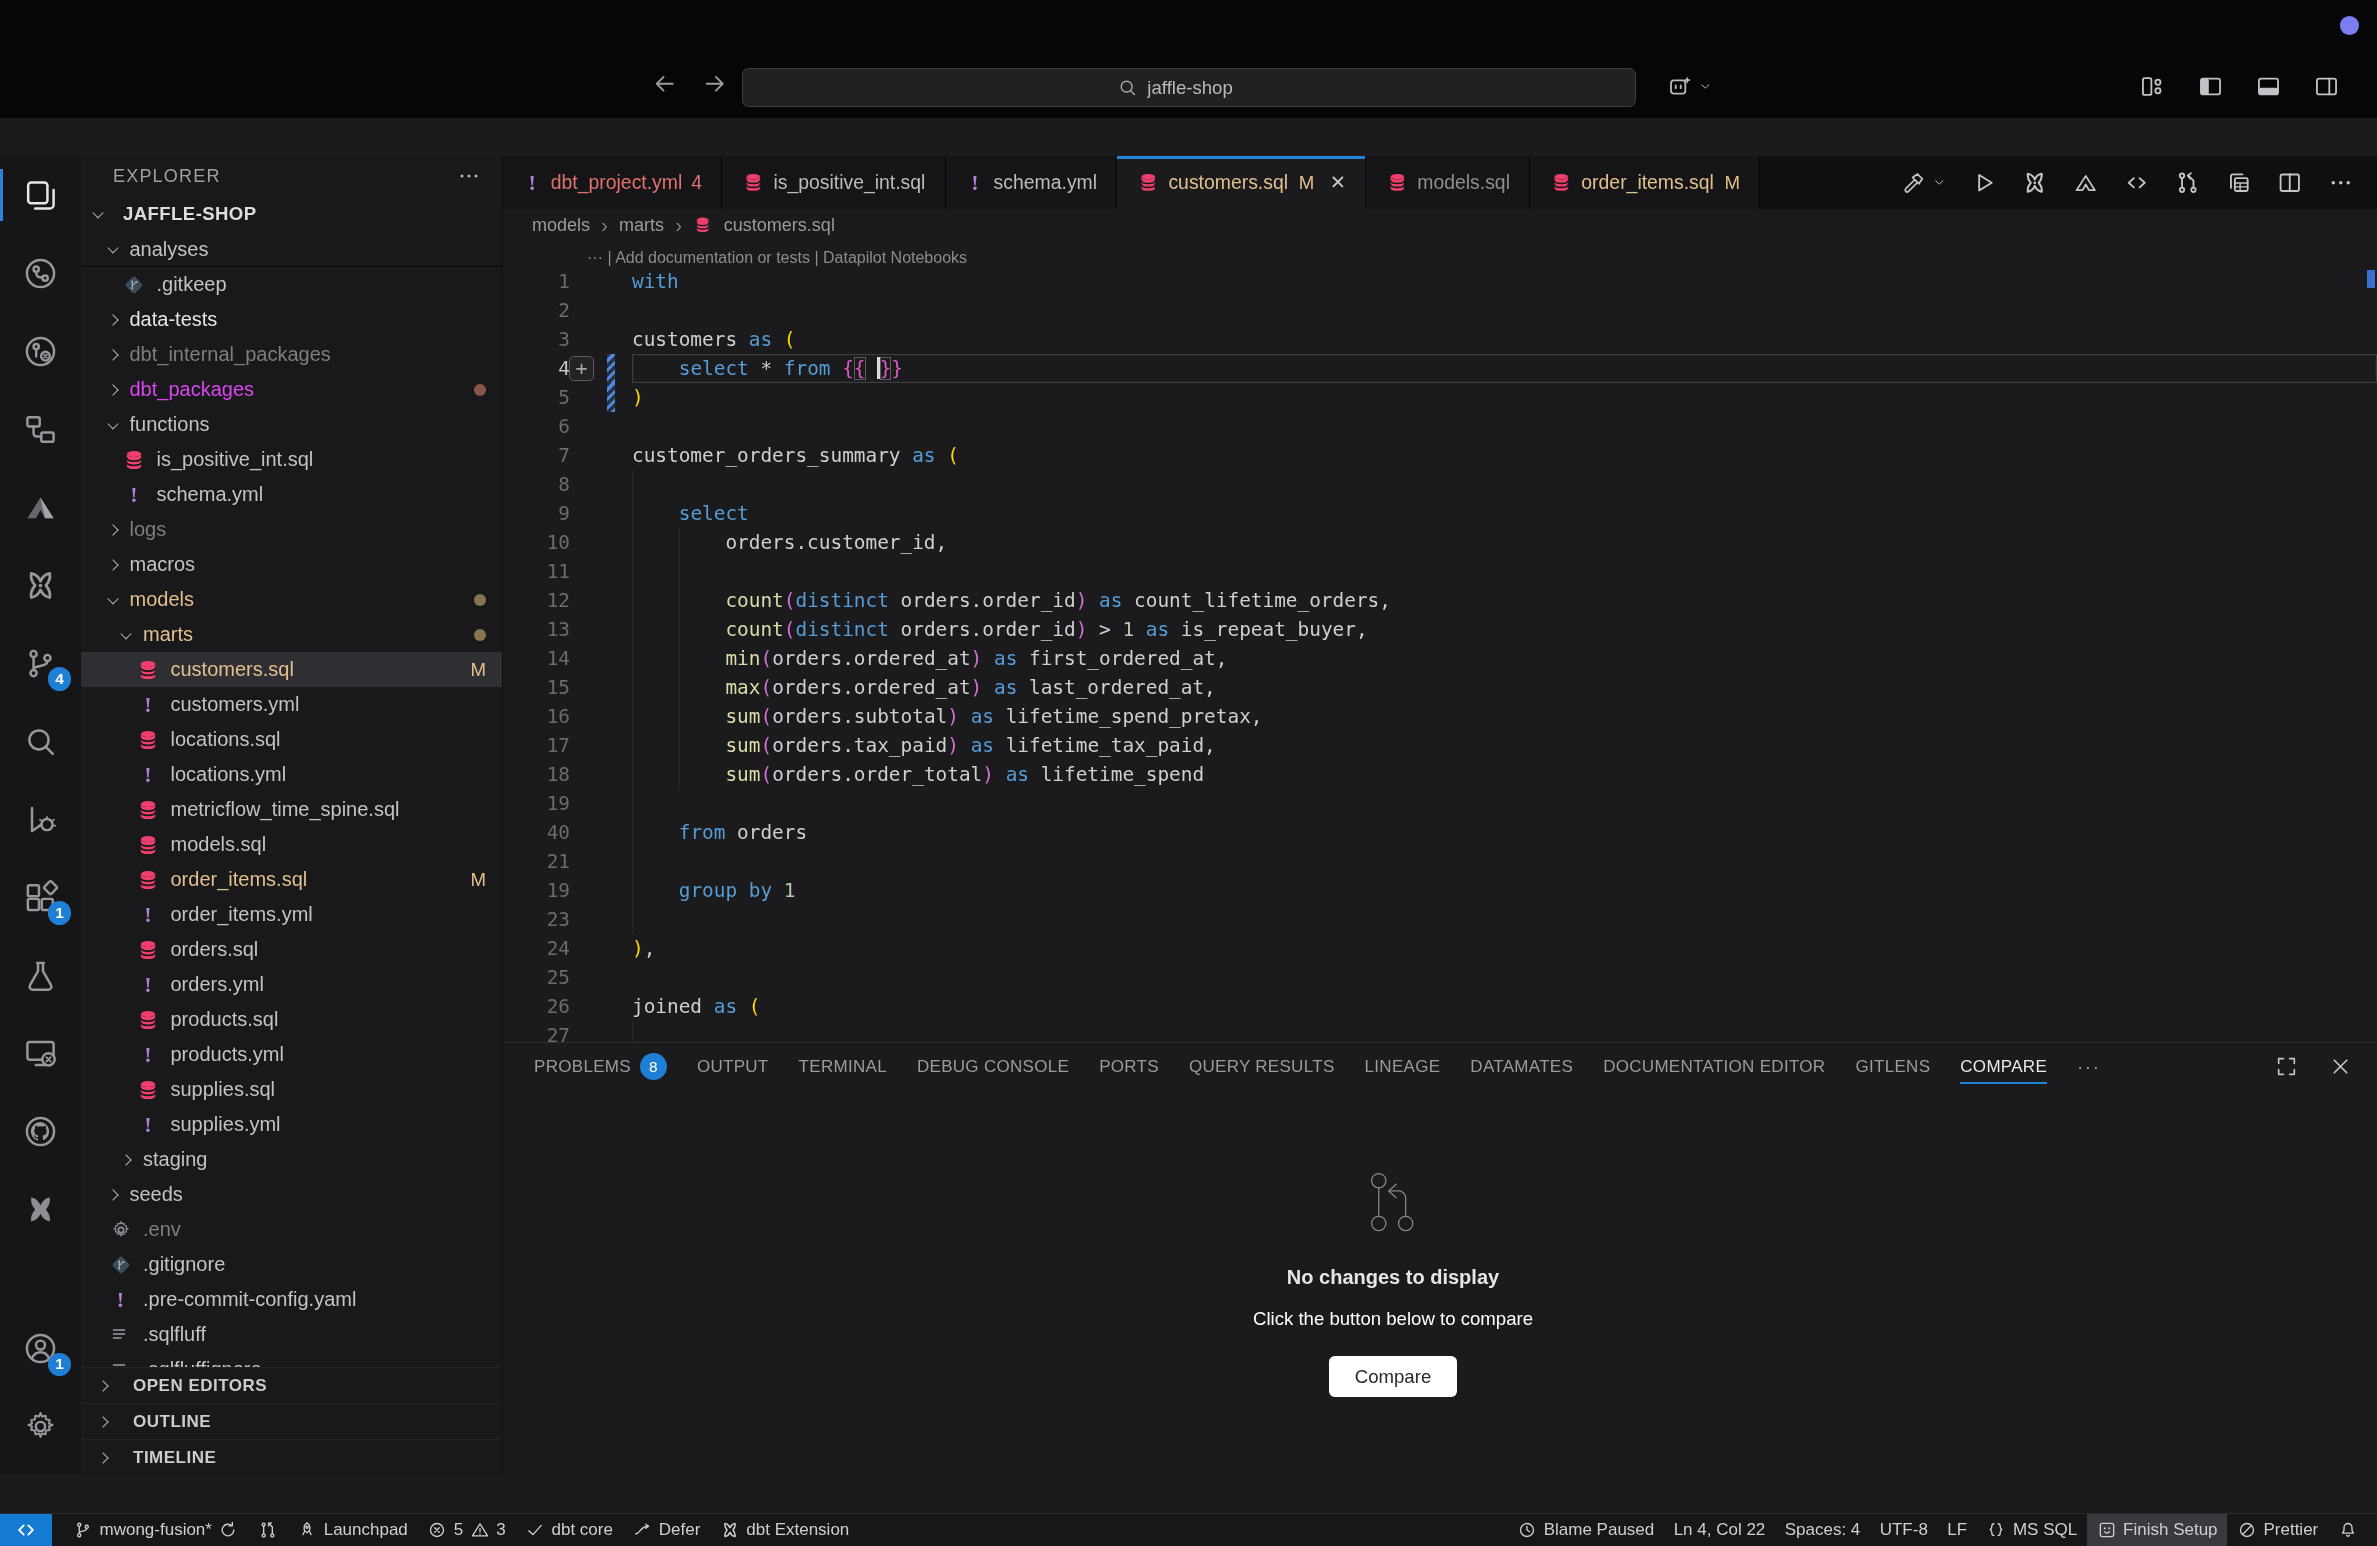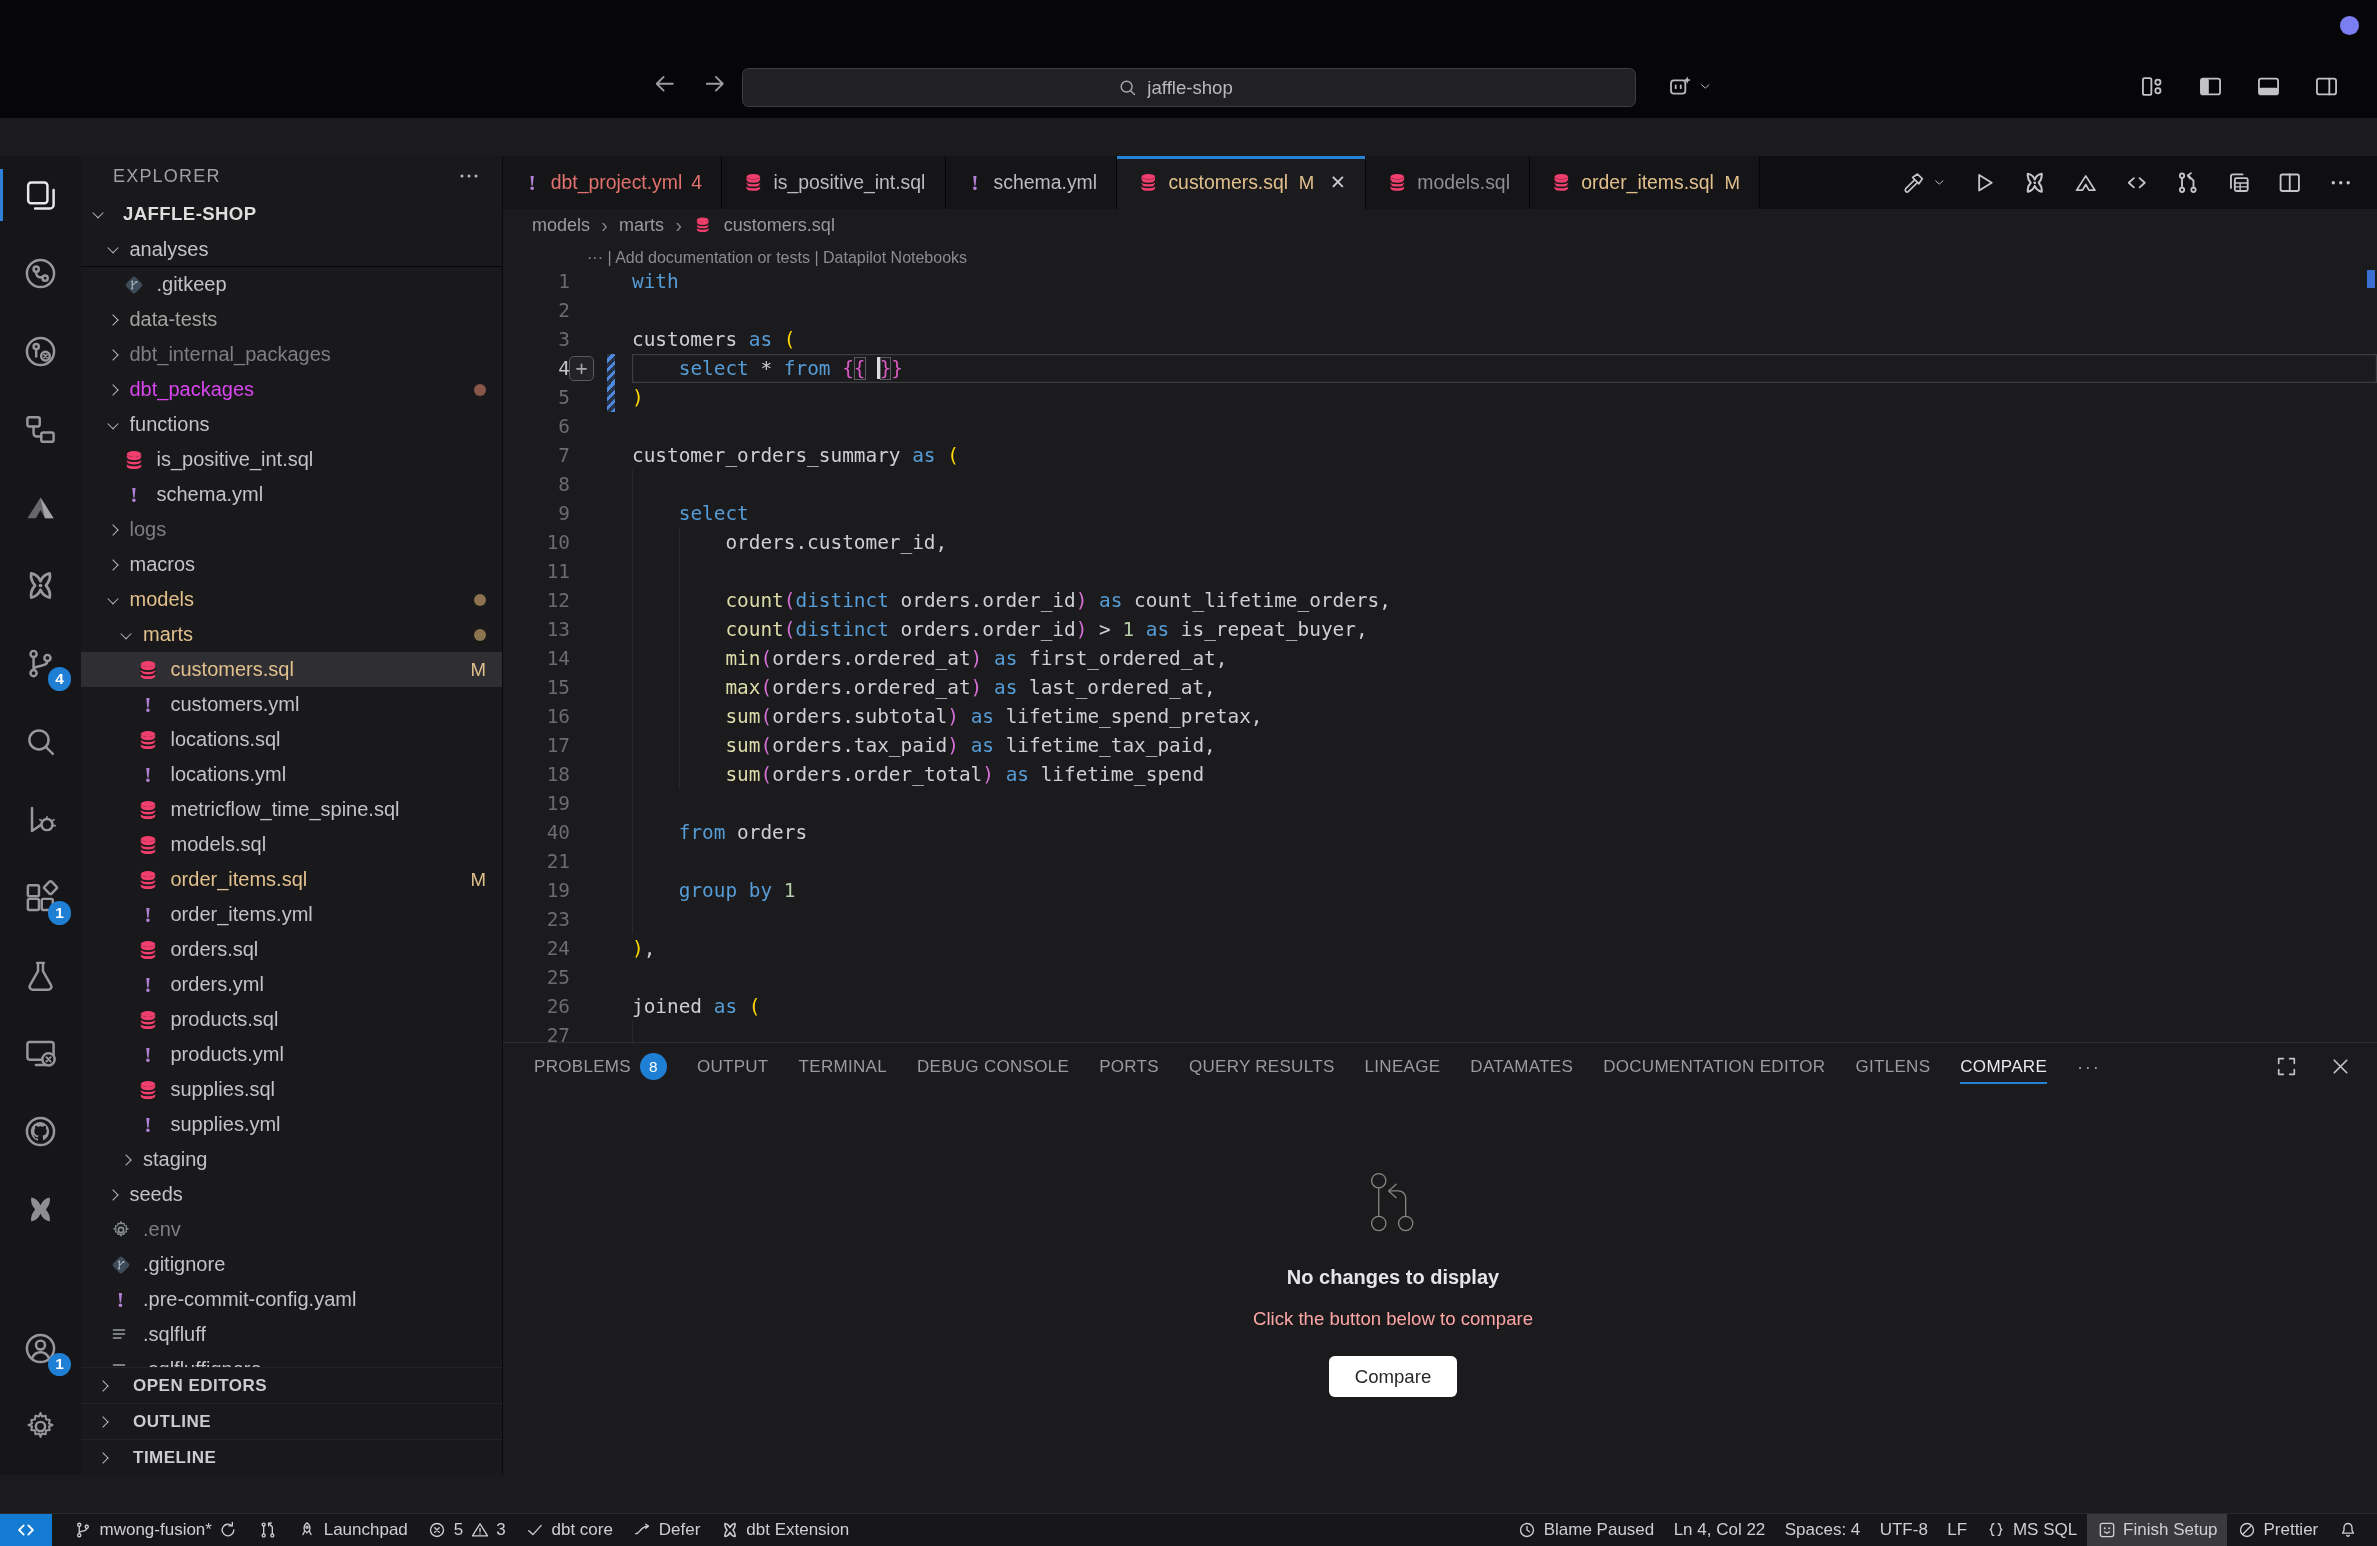--- a/index.html
+++ b/index.html
@@ -97,21 +97,21 @@
   .ptab { height:100%; display:flex; align-items:center; gap:9px; position:relative; white-space:nowrap; }
   .ptab.active { color:#e9e9ec; }
   .ptab.active::after { content:''; position:absolute; left:0; right:0; bottom:5.7px; height:2.4px; background:#2383d5; }
   .pbadge { width:27px; height:27px; border-radius:50%; background:#1f7fd4; color:#fff; font-size:15.4px; display:flex; align-items:center; justify-content:center; }
   .pt-overflow { font-size:18.6px; letter-spacing:1.6px; }
   .p-actions { margin-left:auto; display:flex; align-items:center; gap:29px; color:#c5c5c9; }
   .p-actions .ic { width:25px; height:25px; }
   .pcontent { flex:1; display:flex; flex-direction:column; align-items:center; justify-content:center; position:relative; left:-47px; }
   .cmp-icon { width:76px; height:76px; color:#8b8683; }
   .cmp-title { margin-top:22.6px; font-size:20px; font-weight:600; color:#e6e6e9; }
-  .cmp-sub { margin-top:19px; font-size:18.6px; color:#fca5a5; }
+  .cmp-sub { margin-top:19px; font-size:18.6px; color:#ffffff; }
   .cmp-btn { margin-top:26px; background:#ffffff; color:#28282b; border:none; border-radius:5.7px; padding:9.7px 26px; font-size:18.6px; font-family:inherit; }
 
   
   .statusbar { height:33px; flex:none; background:#171719; border-top:0.8px solid #2a2a2c; display:flex; align-items:stretch; font-size:17px; color:#cfcfd2; }
   .remote { width:52px; flex:none; background:#147bd3; color:#fff; display:flex; align-items:center; justify-content:center; }
   .remote .ic { width:22px; height:22px; }
   .sleft, .sright { display:flex; align-items:stretch; }
   .sleft { margin-left:11.3px; }
   .sright { margin-left:auto; margin-right:9.7px; }
   .sitem { display:flex; align-items:center; gap:6.5px; padding:0 9.7px; white-space:nowrap; }
@@ -370,21 +370,21 @@
                 <path d="M10.2 9v6M10.2 11.8c2.4 0 2-2.1 3.8-2.5" stroke="#a8b6bf" stroke-width="1.1"></path>
                 <circle cx="10.2" cy="8.4" r="1" fill="#a8b6bf" stroke="none"></circle>
                 <circle cx="10.2" cy="15.6" r="1" fill="#a8b6bf" stroke="none"></circle>
                 <circle cx="14.4" cy="8.9" r="1" fill="#a8b6bf" stroke="none"></circle>
               </svg>
             </span>
             <span class="tlabel" style="color:#c3c3c6">.gitkeep</span>
           </div>
           <div class="tree-row" style="padding-left:27.5px">
     <span class="chev col"></span>
-            <span class="tlabel" style="color:#a3a3a3">data-tests</span>
+            <span class="tlabel" style="color:#e5e5e5">data-tests</span>
           </div>
           <div class="tree-row" style="padding-left:27.5px">
     <span class="chev col"></span>
             <span class="tlabel" style="color:#7e7e83">dbt_internal_packages</span>
           </div>
           <div class="tree-row" style="padding-left:27.5px">
     <span class="chev col"></span>
             <span class="tlabel" style="color:#d946ef">dbt_packages</span>
             <span class="dot" style="background:#8a564a"></span>
           </div>

